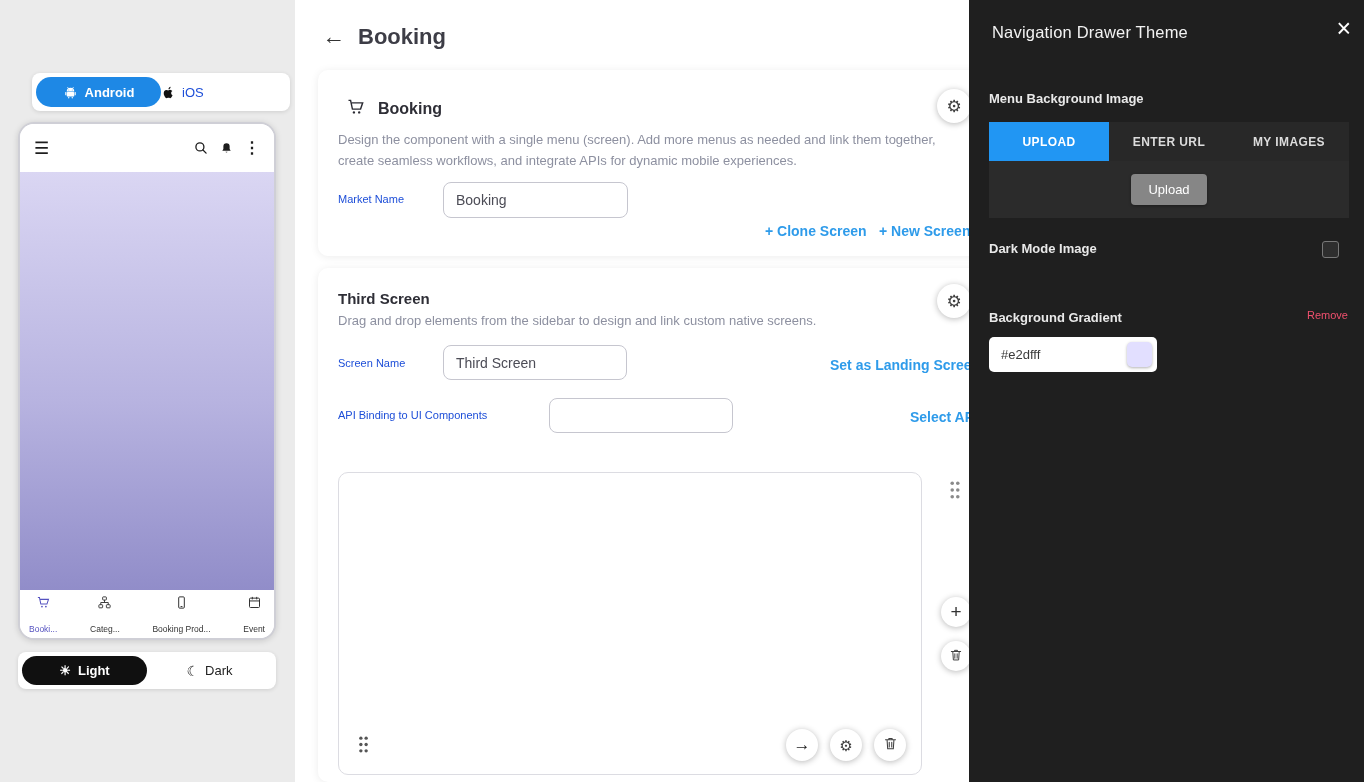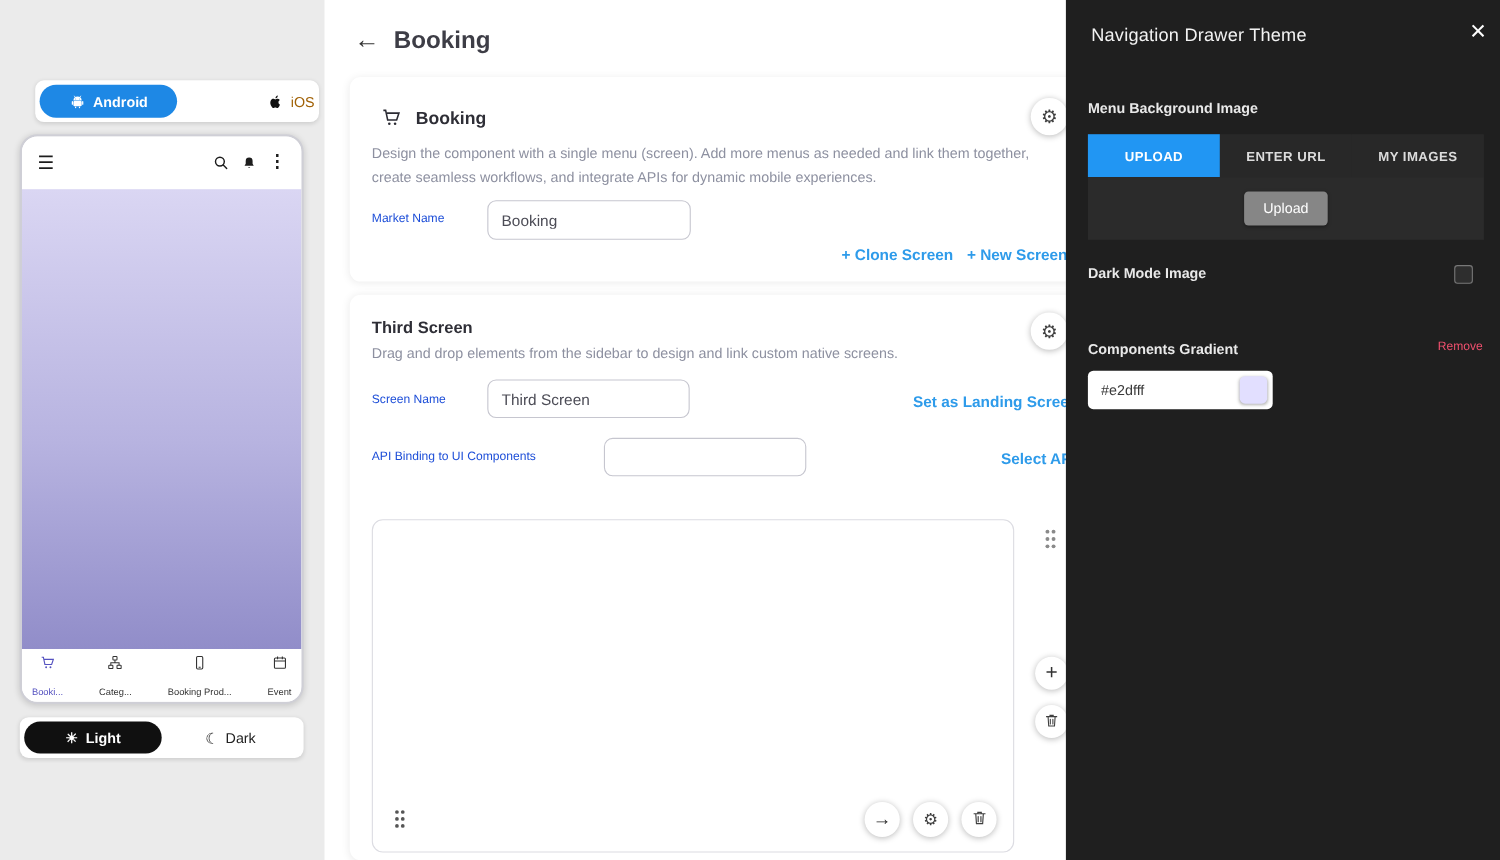--- a/index.html
+++ b/index.html
@@ -7,22 +7,22 @@
     font-family:"Liberation Sans",sans-serif}
   .page{position:relative;width:1364px;height:782px;background:#fff}
 
   
   .sidebar{position:absolute;left:0;top:0;width:295px;height:782px;background:#ebebeb}
   .platform-toggle{position:absolute;left:32px;top:73px;width:258px;height:38px;background:#fff;
     border-radius:8px;box-shadow:0 1px 4px rgba(0,0,0,.12);display:flex;align-items:center;padding:4px}
   .android-btn{flex:1;height:30px;background:#1e88e5;border:none;border-radius:16px;color:#fff;
     font-weight:bold;font-size:13px;display:flex;align-items:center;justify-content:center;gap:7px;
     cursor:pointer;font-family:inherit}
-  .ios-btn{flex:1;height:30px;background:transparent;border:none;color:#a16207;font-size:13px;
-    display:flex;align-items:center;justify-content:flex-end;gap:6px;cursor:pointer;font-family:inherit}
+  .ios-btn{flex:1;height:30px;background:transparent;border:none;color:#1d4ed8;font-size:13px;
+    display:flex;align-items:center;justify-content:flex-start;gap:6px;cursor:pointer;font-family:inherit}
 
   .phone{position:absolute;left:18px;top:122px;width:258px;height:518px;background:#fff;
     border:2px solid #cfcfd6;border-radius:16px;overflow:hidden;display:flex;flex-direction:column;
     box-shadow:0 1px 6px rgba(0,0,0,.15)}
   .phone-toolbar{height:48px;display:flex;align-items:center;padding:0 14px;gap:10px;background:#fff}
   .hamburger{font-size:17px;color:#1d1d1d;cursor:pointer;line-height:1}
   .ptb-spacer{flex:1}
   .ptb-icon{display:flex;align-items:center;cursor:pointer}
   .kebab{font-size:16px;color:#1d1d1d;font-weight:bold;cursor:pointer;line-height:1}
   .phone-screen{flex:1;background:linear-gradient(180deg,#dad6f3 0%,#b7b3e0 55%,#918dc9 100%)}
@@ -326,21 +326,21 @@
       <button class="tab">MY IMAGES</button>
     </div>
 
     <div class="upload-zone">
       <button class="upload-btn">Upload</button>
     </div>
 
     <div class="d-label lbl-dmi">Dark Mode Image</div>
     <span class="dm-checkbox"></span>
 
-    <div class="d-label lbl-bg">Components Gradient</div>
+    <div class="d-label lbl-bg">Background Gradient</div>
     <a class="remove-link">Remove</a>
 
     <div class="color-field cf1">
       <input class="color-input" value="#e2dfff" style="">
       <span class="swatch" style="background: rgb(226, 223, 255);"></span>
     </div>
   </aside>
 
 </div>
 

